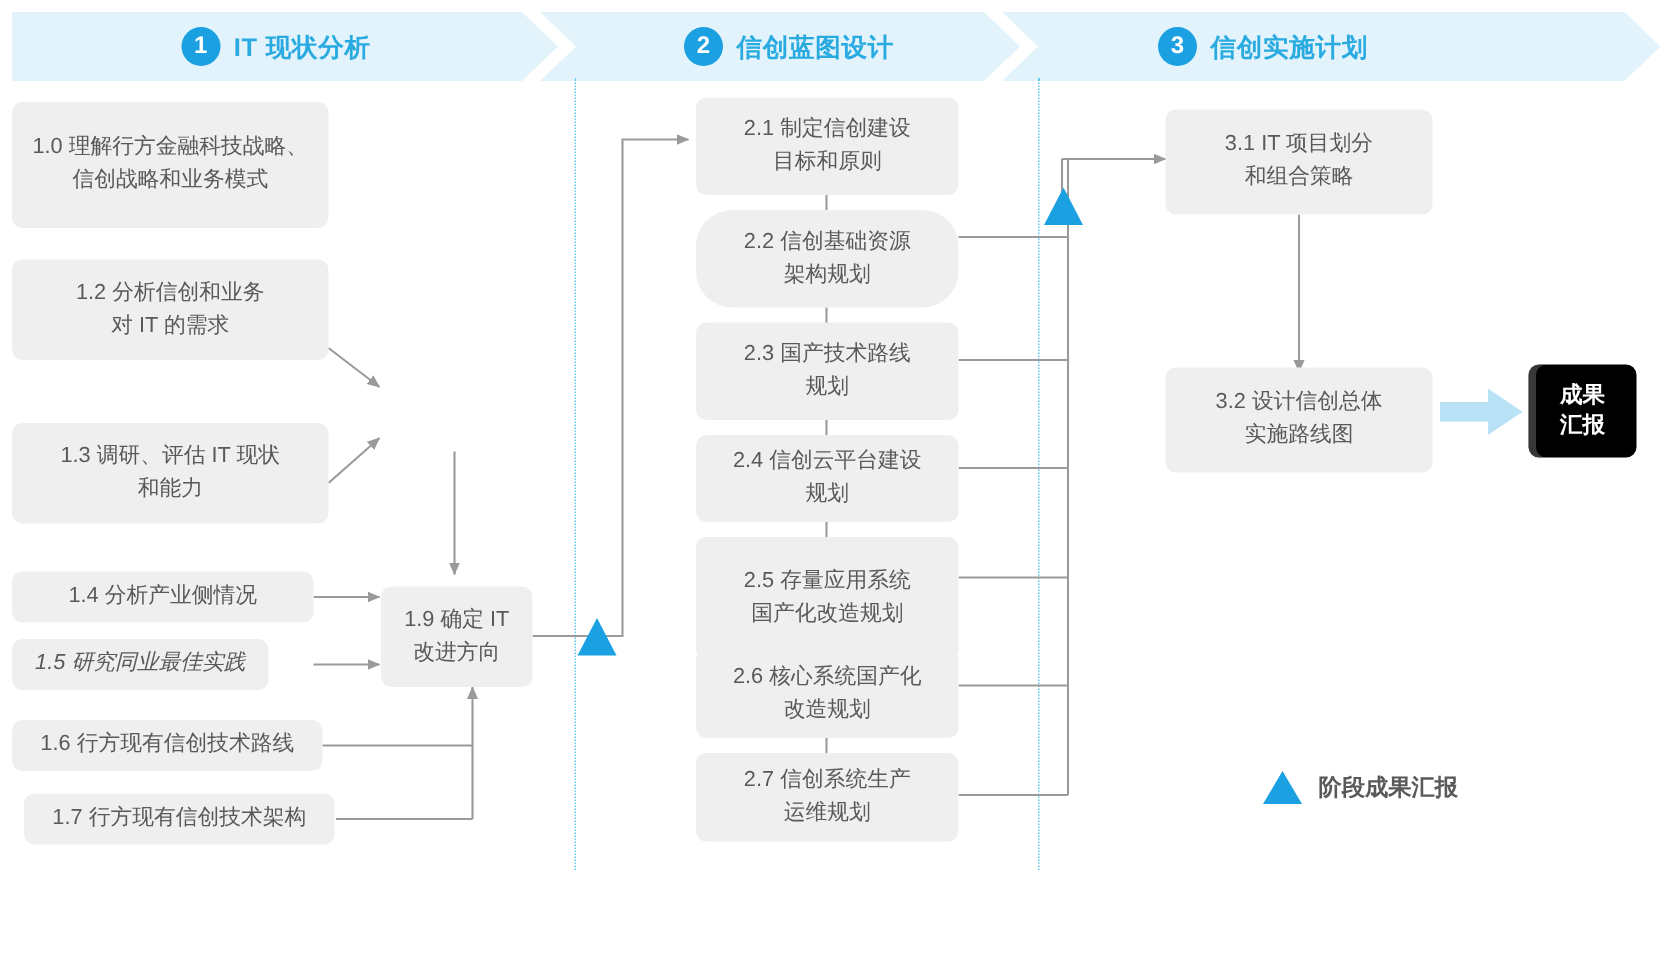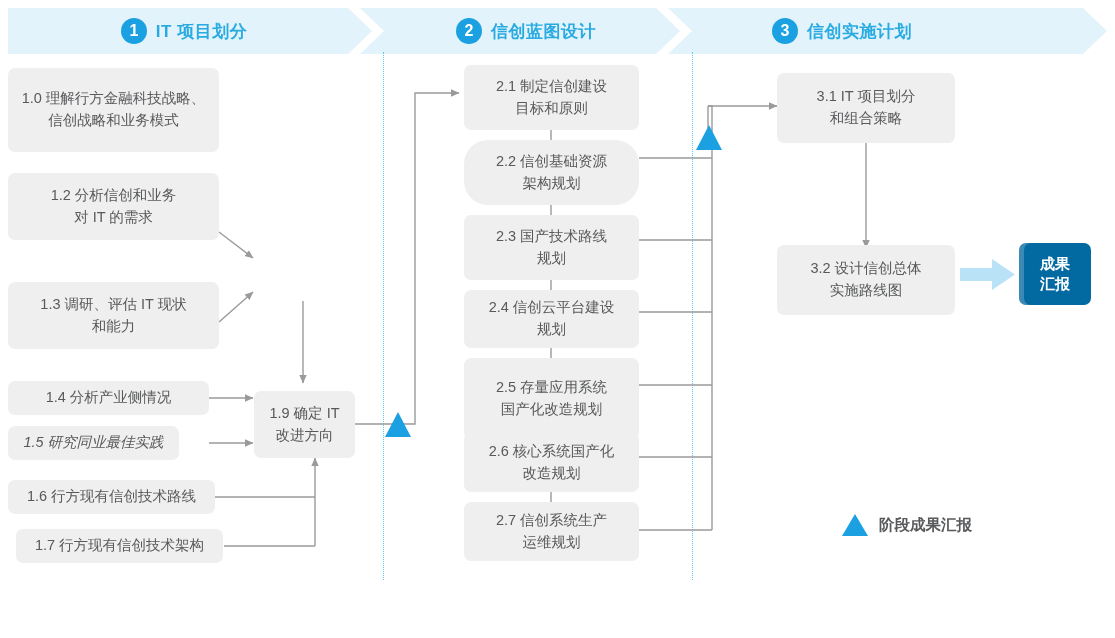--- a/index.html
+++ b/index.html
@@ -80,21 +80,21 @@
     text-align: center;
     font-size: 14.5px;
     line-height: 1.5;
     padding: 4px 8px;
     white-space: pre-line;
   }
 
   
   .result-badge {
     position: absolute;
-    background: #0369a1;
+    background: #000000;
     border-radius: 7px;
     color: #ffffff;
     font-size: 15px; font-weight: bold;
     line-height: 1.35;
     display: flex; align-items: center; justify-content: center;
     text-align: center;
     white-space: pre-line;
     box-shadow: inset 5px 0 0 rgba(255,255,255,0.22);
   }
 
@@ -138,21 +138,21 @@
 
   <div class="phase-banner">
     <svg class="phase-bg" viewBox="0 0 1099 46" preserveAspectRatio="none">
       <path d="M0,0 L1075,0 L1099,23 L1075,46 L0,46 Z" fill="#e3f3fb"></path>
       <path d="M352,0 L376,23 L352,46 L340,46 L364,23 L340,0 Z" fill="#ffffff"></path>
       <path d="M660,0 L684,23 L660,46 L648,46 L672,23 L648,0 Z" fill="#ffffff"></path>
     </svg>
 
     <div class="phase-seg" style="left:0px; width:352px;">
       <span class="phase-num">1</span>
-      <span class="phase-label">IT 项目划分</span>
+      <span class="phase-label">IT 现状分析</span>
     </div>
 
     <div class="phase-seg" style="left:376px; width:284px;">
       <span class="phase-num">2</span>
       <span class="phase-label">信创蓝图设计</span>
     </div>
 
     <div class="phase-seg" style="left:684px; width:300px;">
       <span class="phase-num">3</span>
       <span class="phase-label">信创实施计划</span>

